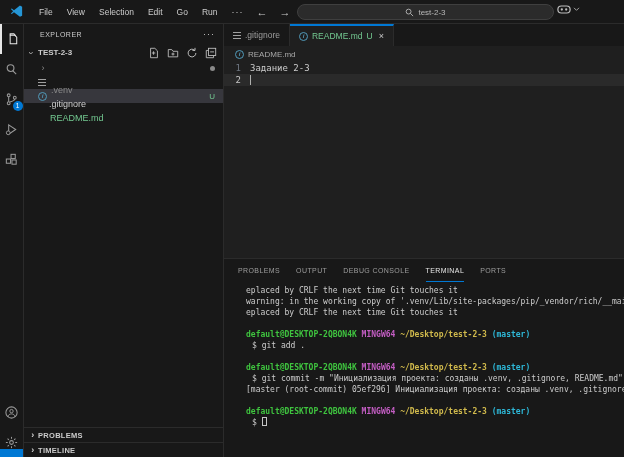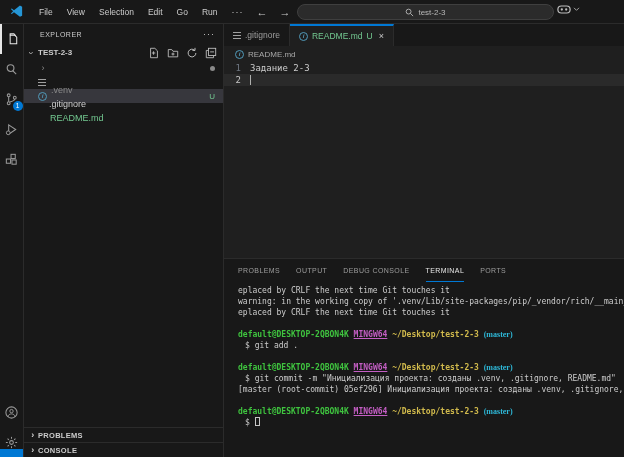--- a/index.html
+++ b/index.html
@@ -75,28 +75,28 @@
   .ecursor { width:1px; height:10px; background:#aeafad; display:inline-block; }
 
   
   .panel { position:absolute; left:224px; top:258px; width:400px; height:199px; background:#181818;
            border-top:1px solid #2b2b2b; }
   .panel-tabs { height:23px; display:flex; align-items:center; gap:16px; padding:0 14px; }
   .ptab { font-size:7px; letter-spacing:.4px; color:#9d9d9d; height:23px; line-height:23px; }
   .ptab.active { color:#e7e7e7; border-bottom:1px solid var(--accent); }
   .term { padding:3px 0 0 14px; font-family:"DejaVu Sans Mono", monospace; font-size:8px;
           color:#cccccc; position:relative; overflow:hidden; width:400px; }
-  .tline { height:11px; line-height:11px; white-space:pre; position:relative; overflow:hidden; }
+  .tline { height:11px; line-height:11px; white-space:pre; position:relative; overflow:hidden;margin-left:8px; }
   .tline .b { font-weight:bold; }
   .t-fg { color:#cccccc; }
   .t-green { color:var(--tgreen); }
-  .t-magenta { color:var(--tmag);text-decoration:underline; }
+  .t-magenta { color:var(--tmag); }
   .t-yellow { color:var(--tyel); }
-  .t-cyan { color:var(--tcyan);font-family:Liberation Serif, serif; }
-  .tline.dotted { margin-left:7px; }
+  .t-cyan { color:var(--tcyan); }
+  .tline.dotted { margin-left:14px; }
   .tcursor { display:inline-block; width:5px; height:9px; border:1px solid #c6c6c6; vertical-align:-1px; }
 
   .status-sliver { position:absolute; left:0; bottom:0; width:23px; height:8px; background:var(--accent); z-index:5; }
 </style>
 </head>
 <body>
 
 <div id="app">
 
   <div class="titlebar">
@@ -239,21 +239,21 @@
           <span class="u-badge">U</span>
         </div>
       </div>
     <div class="sb-fill"></div>
     <div class="sb-section">
       <span class="chev">›</span>
       <span>PROBLEMS</span>
     </div>
     <div class="sb-section">
       <span class="chev">›</span>
-      <span>CONSOLE</span>
+      <span>TIMELINE</span>
     </div>
   </div>
 
   <div class="editorgroup">
     <div class="tabbar" id="tabbar">
         <div class="tab">
           <span class="ico-git"></span>
           <span>.gitignore</span>
         </div>
         <div class="tab active">

